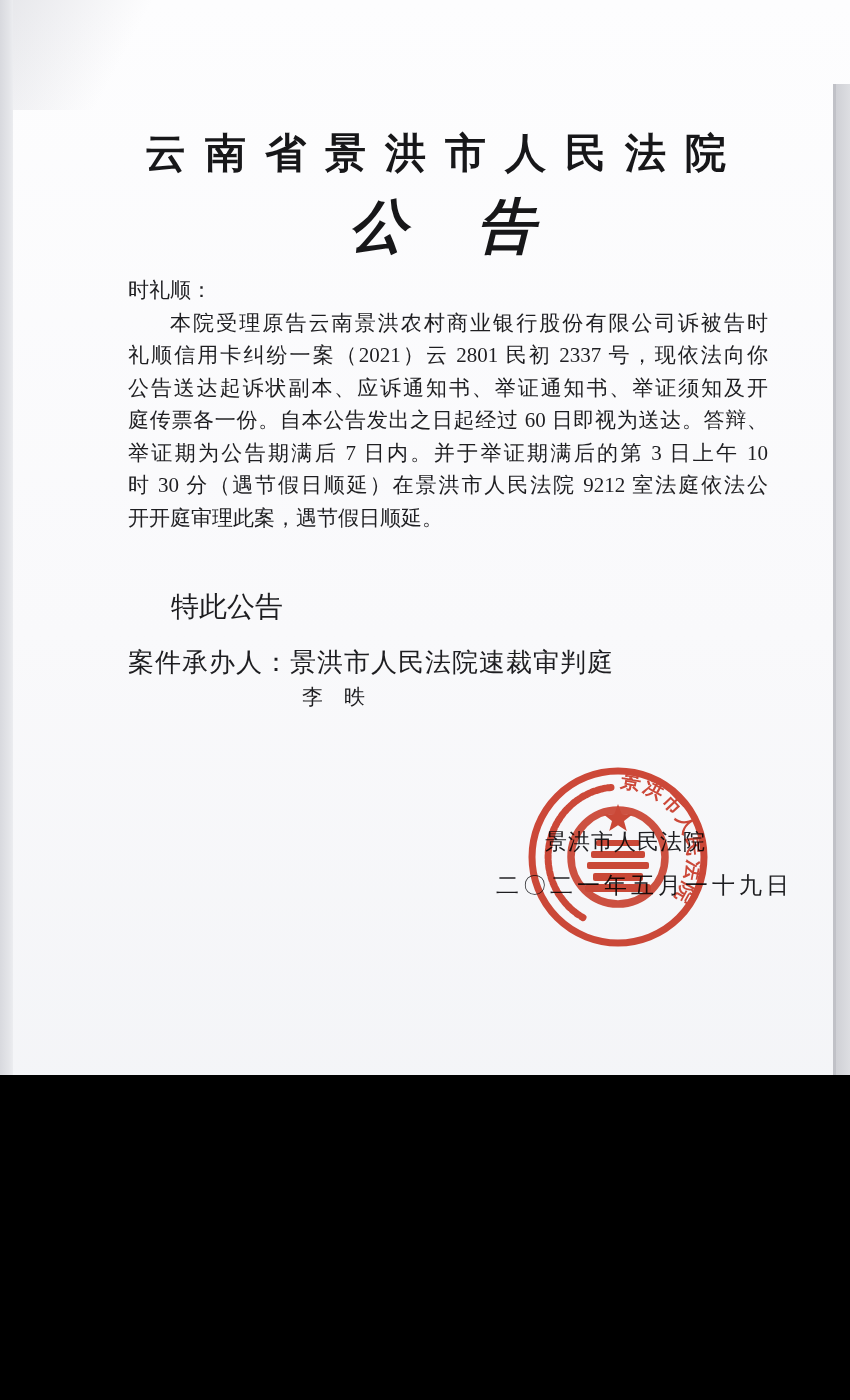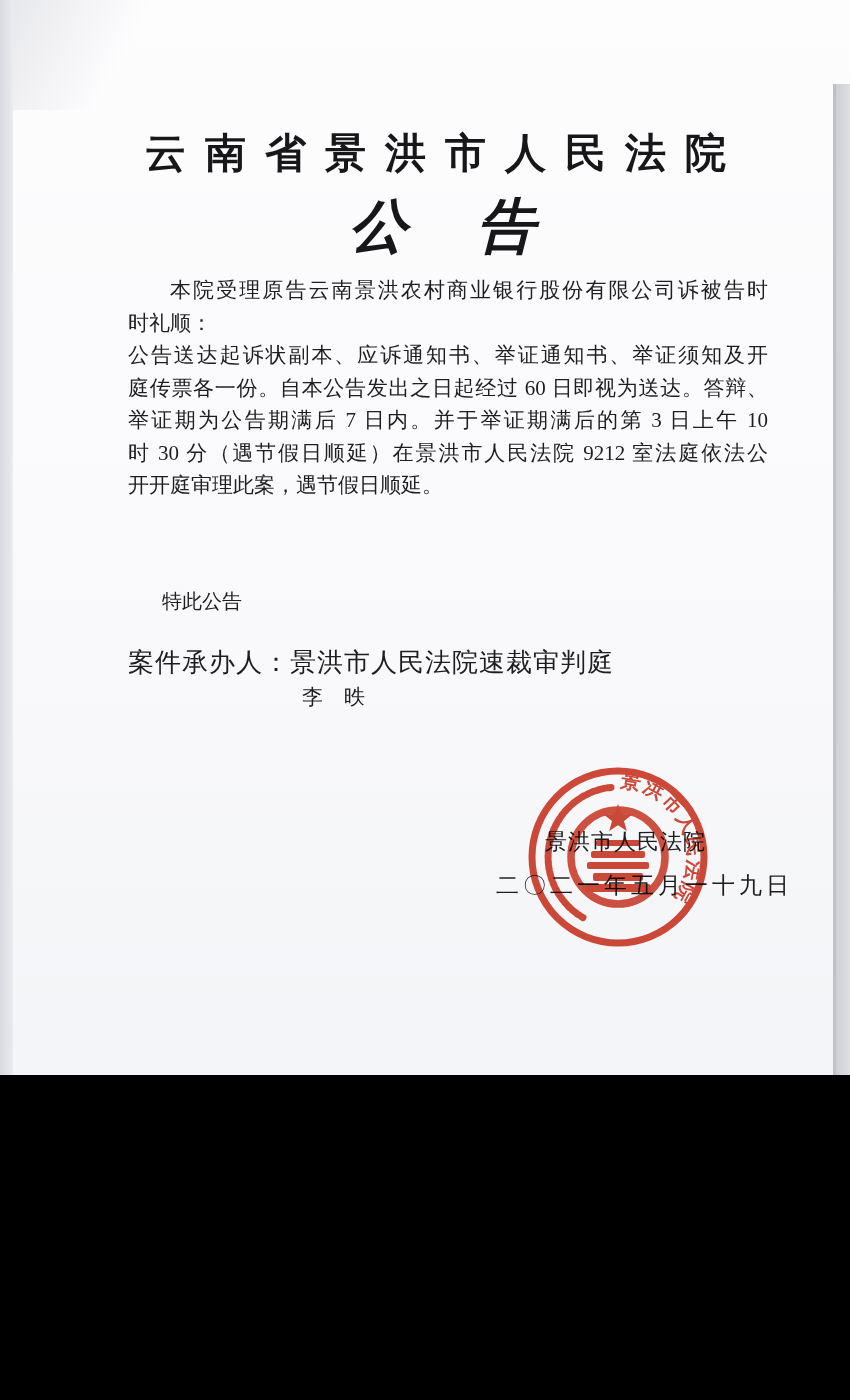--- a/index.html
+++ b/index.html
@@ -56,21 +56,21 @@
     left:145px; top:188px; width:600px; text-align:center;
     font-size:58px; font-weight:bold; letter-spacing:6px; color:#171719;font-style:italic;
   }
   .body-block {
     left:128px; top:274px; width:640px;
     font-size:21px; line-height:32.5px; color:#1e1e21;
   }
   .bline { width:640px; }
   .bline.fill { text-align:justify; text-align-last:justify; word-break:break-all; }
   .bline.indent { text-indent:42px; }
-  .closing   { left:162px; top:588px;  font-size:20px; }
+  .closing   { left:171px; top:588px;  font-size:28px; }
   .handler   { left:128px; top:645px;  font-size:26px; letter-spacing:1px; }
   .handler-name { left:302px; top:683px; font-size:21px;text-align:center; }
   .sig-court { left:545px; top:827px;  font-size:22px; letter-spacing:1px; z-index:1; }
   .sig-date  { left:496px; top:870px;  font-size:23px; letter-spacing:4px; z-index:1; }
 
   
   .seal {
     position:absolute; left:523px; top:762px; width:190px; height:190px;
     mix-blend-mode:multiply; opacity:0.92; z-index:2;
     filter:blur(0.3px);
@@ -84,22 +84,23 @@
   <div class="paper"></div>
   <div class="fold-topleft"></div>
   <div class="strip-left"></div>
   <div class="paper-edge-right"></div>
   <div class="strip-right"></div>
 
   <div class="txt court-header">云南省景洪市人民法院</div>
   <div class="txt notice-title">公　告</div>
 
   <div class="txt body-block">
+    <div class="bline">时礼顺：</div>
     <div class="bline fill indent">本院受理原告云南景洪农村商业银行股份有限公司诉被告时</div>
-    <div class="bline">时礼顺：</div>
+    <div class="bline fill">礼顺信用卡纠纷一案（2021）云 2801 民初 2337 号，现依法向你</div>
     <div class="bline fill">公告送达起诉状副本、应诉通知书、举证通知书、举证须知及开</div>
     <div class="bline fill">庭传票各一份。自本公告发出之日起经过 60 日即视为送达。答辩、</div>
     <div class="bline fill">举证期为公告期满后 7 日内。并于举证期满后的第 3 日上午 10</div>
     <div class="bline fill">时 30 分（遇节假日顺延）在景洪市人民法院 9212 室法庭依法公</div>
     <div class="bline">开开庭审理此案，遇节假日顺延。</div>
   </div>
 
   <div class="txt closing">特此公告</div>
   <div class="txt handler">案件承办人：景洪市人民法院速裁审判庭</div>
   <div class="txt handler-name">李　昳</div>

